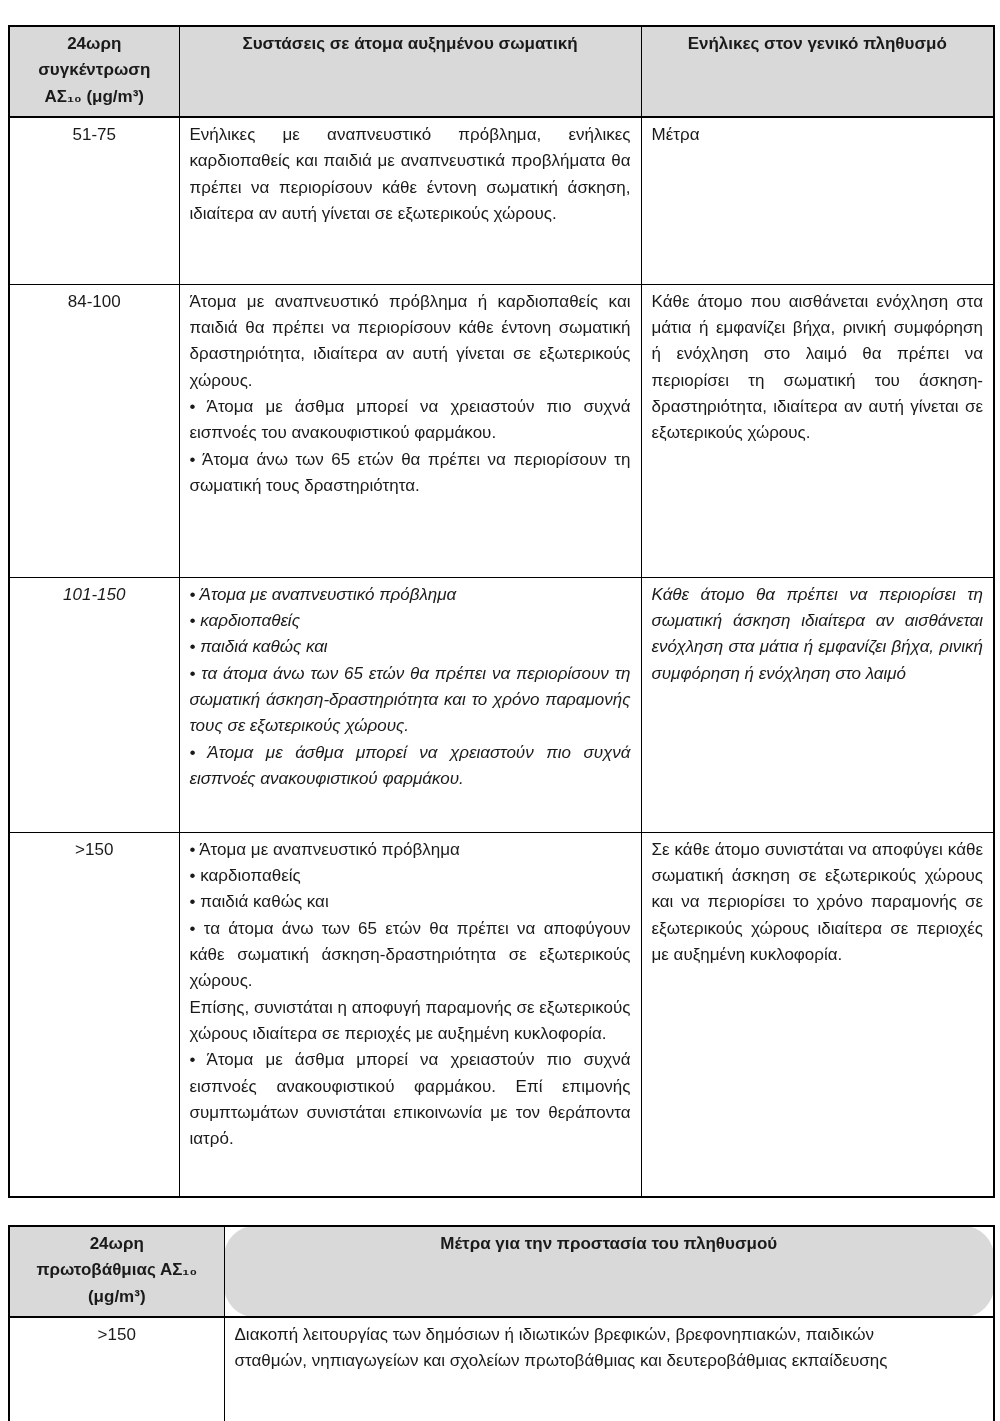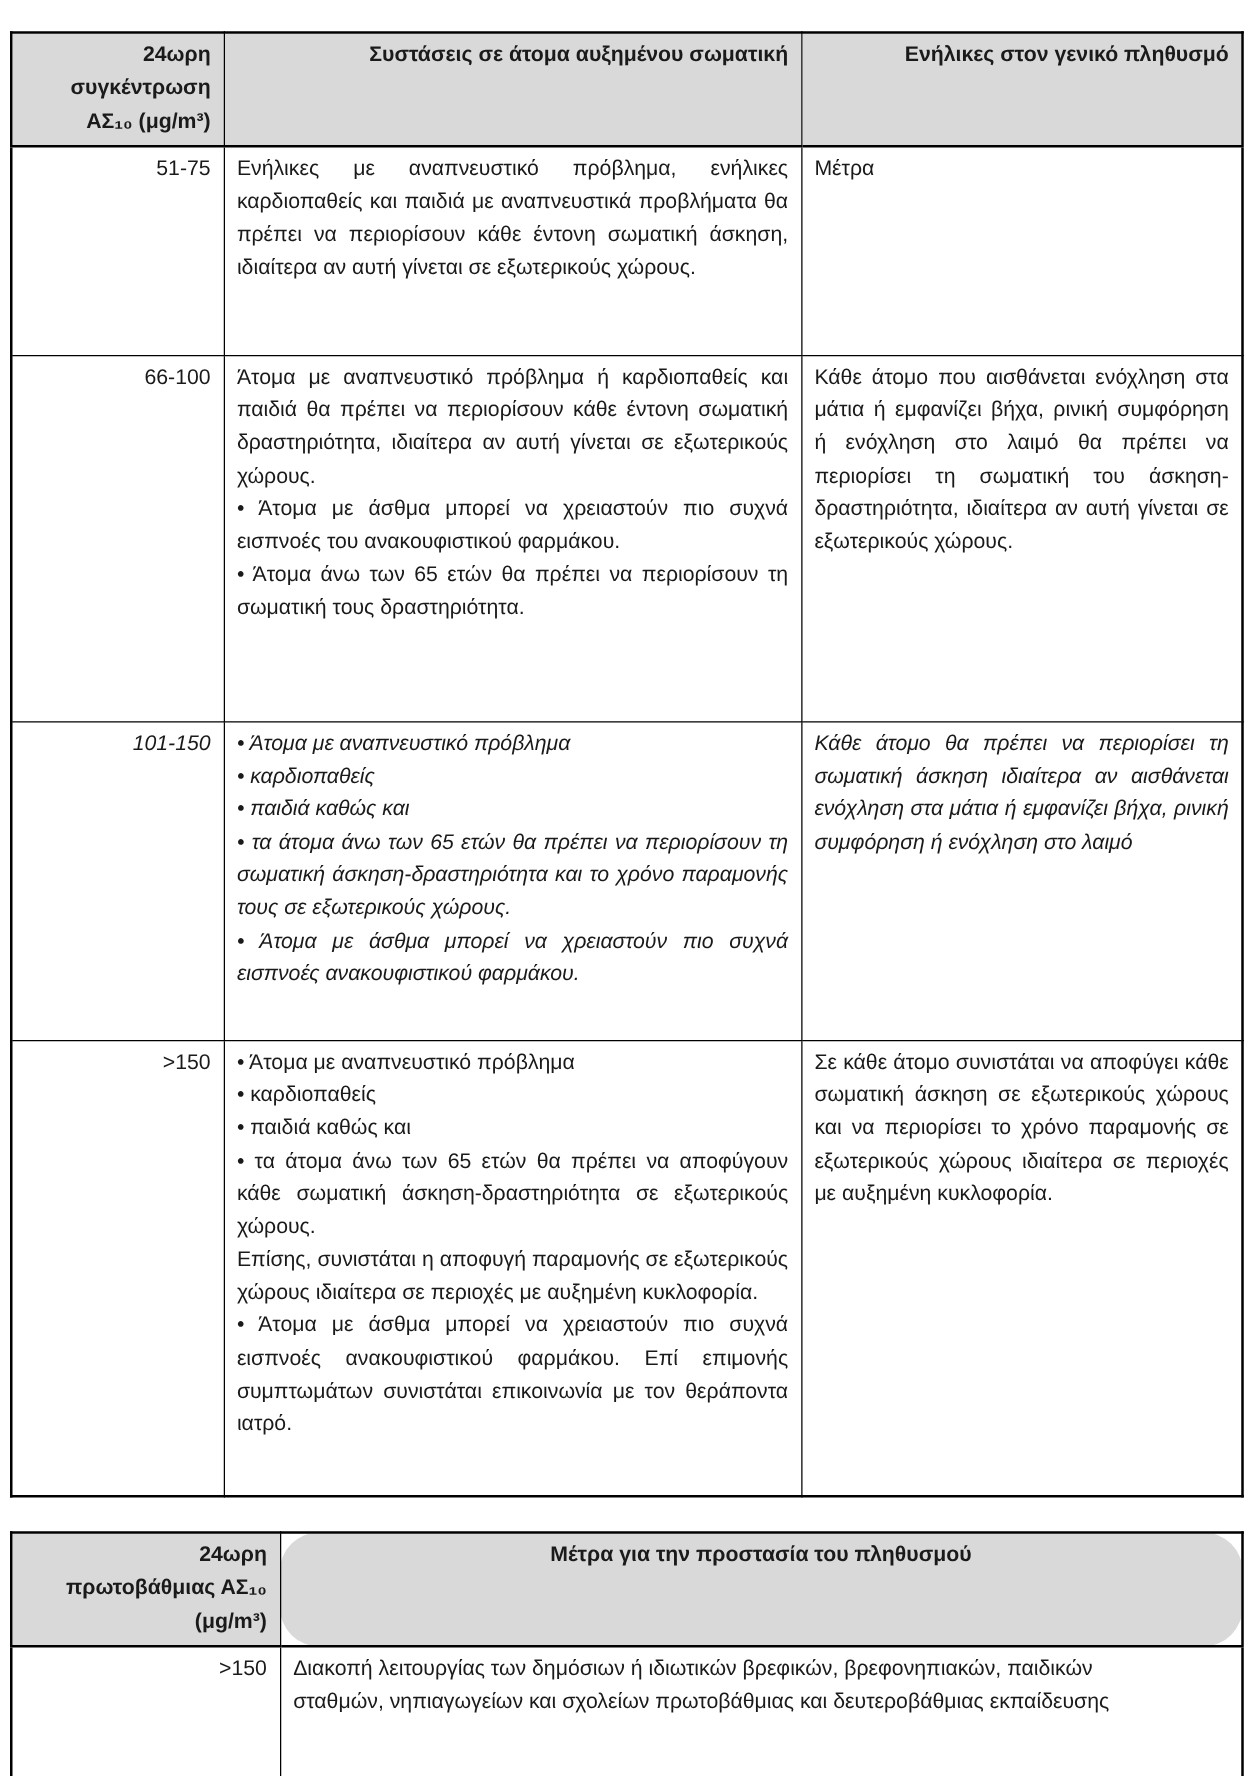--- a/index.html
+++ b/index.html
@@ -26,39 +26,39 @@
     vertical-align: top;
     padding: 4px 10px 6px 10px;
     font-size: 17px;
     line-height: 1.55;
     box-sizing: border-box;
     overflow: hidden;
   }
   th {
     background: var(--header-bg, #d9d9d9);
     font-weight: bold;
-    text-align: right;
+    text-align: center;
     border-bottom-width: 2px;
   }
   .t1 { margin-bottom: 27px; }
   .t1 .c1 { width: 170px; }
   .t1 .c2 { width: 462px; }
   .t1 .c3 { width: 353px; }
   .t2 .c1 { width: 215px; }
   .t2 .c2 { width: 770px; }
   .h80  { height: 80px; }
   .h167 { height: 167px; }
   .h293 { height: 293px; }
   .h255 { height: 255px; font-style: italic; }
   .h365 { height: 365px; }
   .h121 { height: 121px; }
   .just .para { text-align: justify; }
   .para { margin: 0; }
   th.center { text-align: center; border-radius: 31px; }
-  .range-cell { text-align: right; }
+  .range-cell { text-align: center; }
 </style>
 </head>
 <body>
 
 <div class="page">
 
   <table class="t1">
     <colgroup>
         <col class="c1">
         <col class="c2">
@@ -77,21 +77,21 @@
     <tr class="h167">
       <td class="range-cell">51-75</td>
       <td class="just">
             <div class="para">Ενήλικες με αναπνευστικό πρόβλημα, ενήλικες καρδιοπαθείς και παιδιά με αναπνευστικά προβλήματα θα πρέπει να περιορίσουν κάθε έντονη σωματική άσκηση, ιδιαίτερα αν αυτή γίνεται σε εξωτερικούς χώρους.</div>
           </td>
       <td class="just">
             <div class="para">Μέτρα</div>
           </td>
     </tr>
     <tr class="h293">
-      <td class="range-cell">66-100</td>
+      <td class="range-cell">84-100</td>
       <td class="just">
             <div class="para">Άτομα με αναπνευστικό πρόβλημα ή καρδιοπαθείς και παιδιά θα πρέπει να περιορίσουν κάθε έντονη σωματική δραστηριότητα, ιδιαίτερα αν αυτή γίνεται σε εξωτερικούς χώρους.</div>
             <div class="para">• Άτομα με άσθμα μπορεί να χρειαστούν πιο συχνά εισπνοές του ανακουφιστικού φαρμάκου.</div>
             <div class="para">• Άτομα άνω των 65 ετών θα πρέπει να περιορίσουν τη σωματική τους δραστηριότητα.</div>
           </td>
       <td class="just">
             <div class="para">Κάθε άτομο που αισθάνεται ενόχληση στα μάτια ή εμφανίζει βήχα, ρινική συμφόρηση ή ενόχληση στο λαιμό θα πρέπει να περιορίσει τη σωματική του άσκηση- δραστηριότητα, ιδιαίτερα αν αυτή γίνεται σε εξωτερικούς χώρους.</div>
           </td>
     </tr>
     <tr class="h255">

